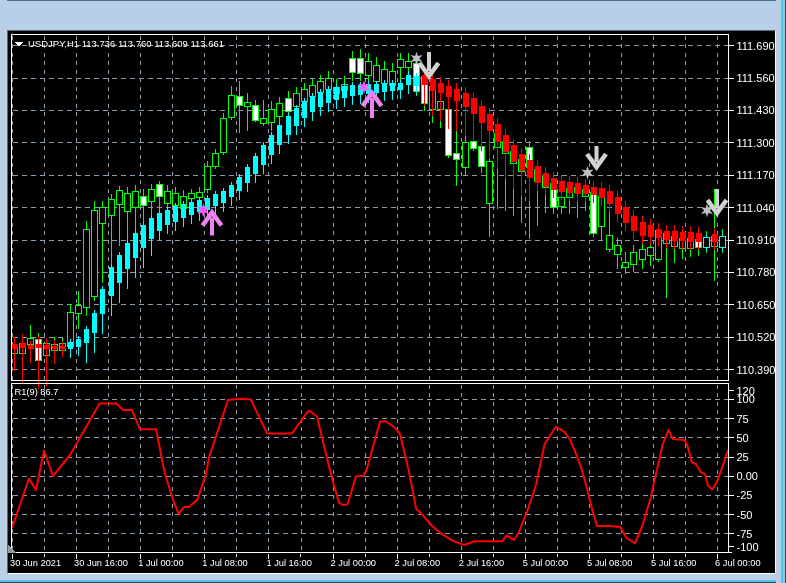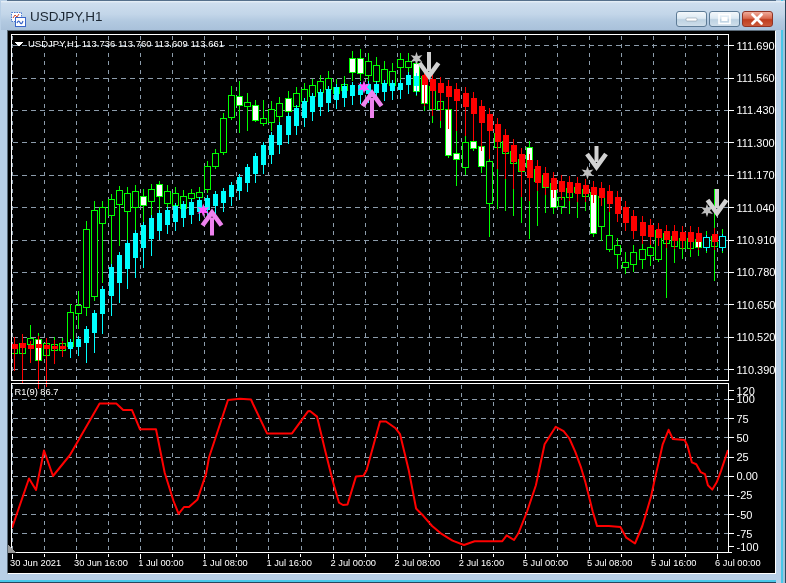--- a/index.html
+++ b/index.html
@@ -18,39 +18,20 @@
 .edge-b{position:absolute;left:0;bottom:0;width:786px;height:10px;
  background:linear-gradient(#b8cfe6 0,#b8cfe6 7px,#49c7e8 7px,#49c7e8 9px,#28455c 9px,#28455c 10px)}
 .edge-l{position:absolute;left:0;top:0;width:7px;height:583px;background:#b8cfe6}
 svg text{font-family:"Liberation Sans",sans-serif}
 </style></head>
 <body>
 <div class="win">
  <div class="edge-l"></div>
  <div class="edge-b"></div>
  <div class="edge-r"></div>
- <div class="titlebar">
-  <svg class="icon" width="15" height="15">
-    <rect x="0.5" y="0.5" width="10" height="9" fill="#fdfdff" stroke="#4a7ad0" stroke-dasharray="1.5 1"></rect>
-    <path d="M2,6 L4,3 L6,5 L8,2" stroke="#d04a30" stroke-width="1" fill="none"></path>
-    <rect x="4.5" y="5.5" width="10" height="9" fill="#fdfdff" stroke="#3a66c8"></rect>
-    <path d="M6,11 Q7.5,7.5 9,10.5 Q10.5,13.5 12,9" stroke="#3a66c8" stroke-width="1.2" fill="none"></path>
-  </svg>
-  <span class="title">USDJPY,H1</span>
-  <div class="btn" style="left:675px"><svg width="29" height="14">
-          <rect x="9" y="6" width="11" height="3" rx="1" fill="#fff" stroke="#7a8a98" stroke-width="0.5"></rect>
-        </svg></div>
-  <div class="btn" style="left:708px"><svg width="29" height="14">
-          <rect x="9" y="2.5" width="11" height="9" fill="none" stroke="#fff" stroke-width="1.6"></rect>
-          <rect x="11.5" y="5" width="6" height="4" fill="#fff"></rect>
-        </svg></div>
-  <div class="btn close" style="left:741px"><svg width="29" height="14">
-          <path d="M9.5,2.5 L18.5,11.5 M18.5,2.5 L9.5,11.5" stroke="#fff" stroke-width="2.8" stroke-linecap="round"></path>
-        </svg></div>
- </div>
  <div class="client">
  <svg width="767" height="542" viewBox="8 30 767 542" shape-rendering="crispEdges">
 <rect x="8.0" y="31.0" width="767.0" height="542.0" fill="#000"></rect>
 <line x1="12.5" y1="34.5" x2="12.5" y2="378.5" stroke="#8c9cab" stroke-width="1" stroke-dasharray="4 4.5"></line>
 <line x1="12.5" y1="383.5" x2="12.5" y2="550.5" stroke="#8c9cab" stroke-width="1" stroke-dasharray="4 4.5"></line>
 <line x1="44.5" y1="34.5" x2="44.5" y2="378.5" stroke="#8c9cab" stroke-width="1" stroke-dasharray="4 4.5"></line>
 <line x1="44.5" y1="383.5" x2="44.5" y2="550.5" stroke="#8c9cab" stroke-width="1" stroke-dasharray="4 4.5"></line>
 <line x1="76.6" y1="34.5" x2="76.6" y2="378.5" stroke="#8c9cab" stroke-width="1" stroke-dasharray="4 4.5"></line>
 <line x1="76.6" y1="383.5" x2="76.6" y2="550.5" stroke="#8c9cab" stroke-width="1" stroke-dasharray="4 4.5"></line>
 <line x1="108.6" y1="34.5" x2="108.6" y2="378.5" stroke="#8c9cab" stroke-width="1" stroke-dasharray="4 4.5"></line>

